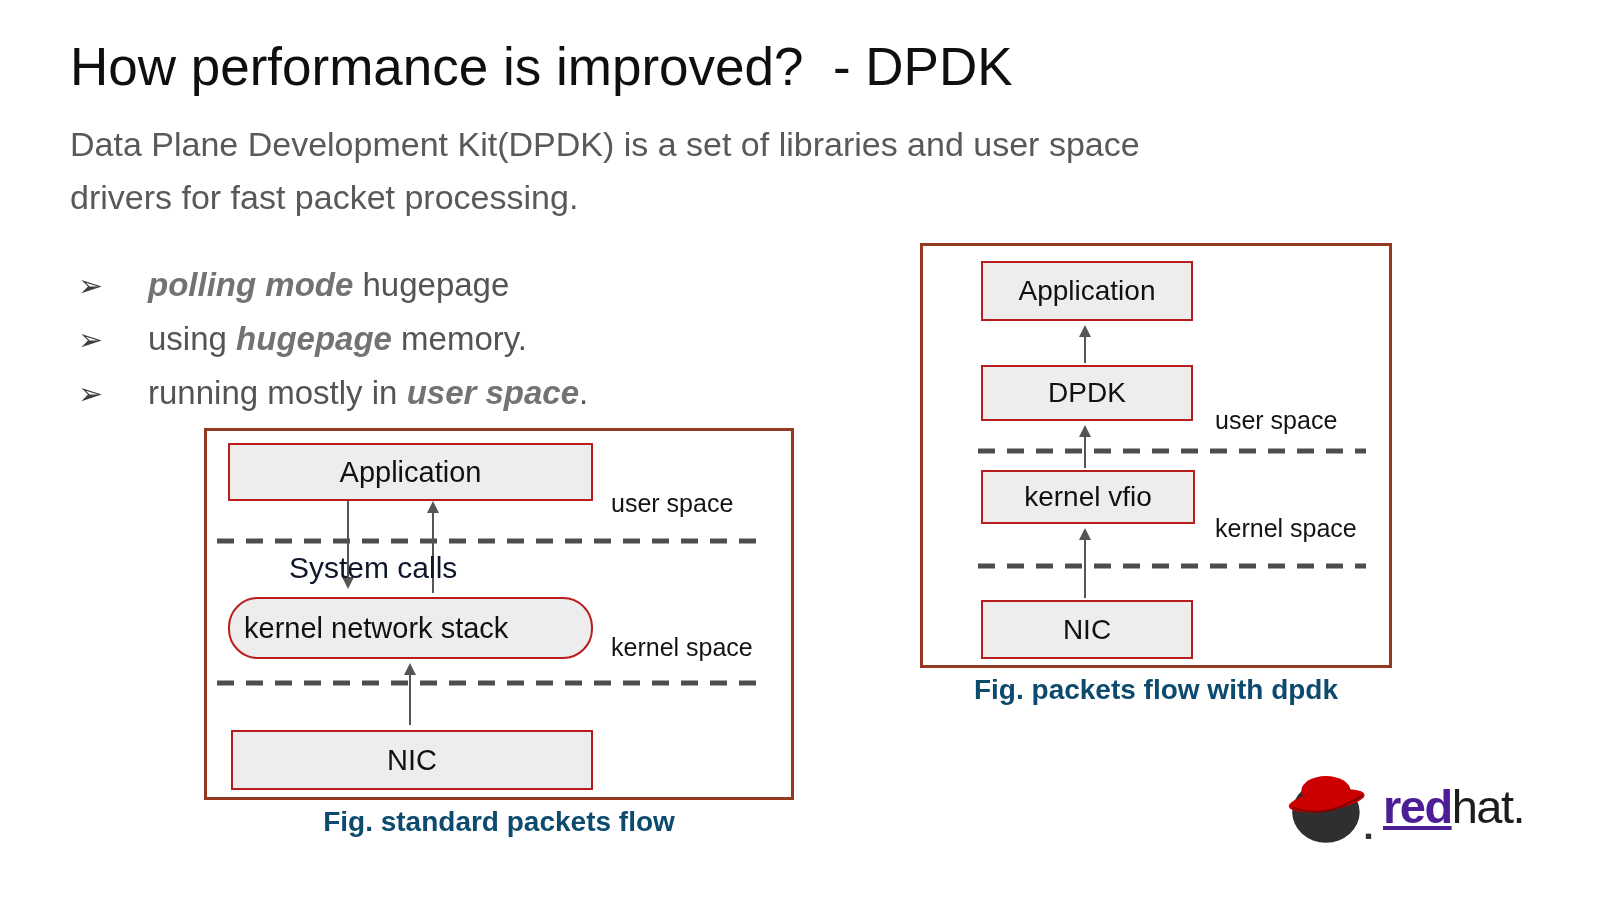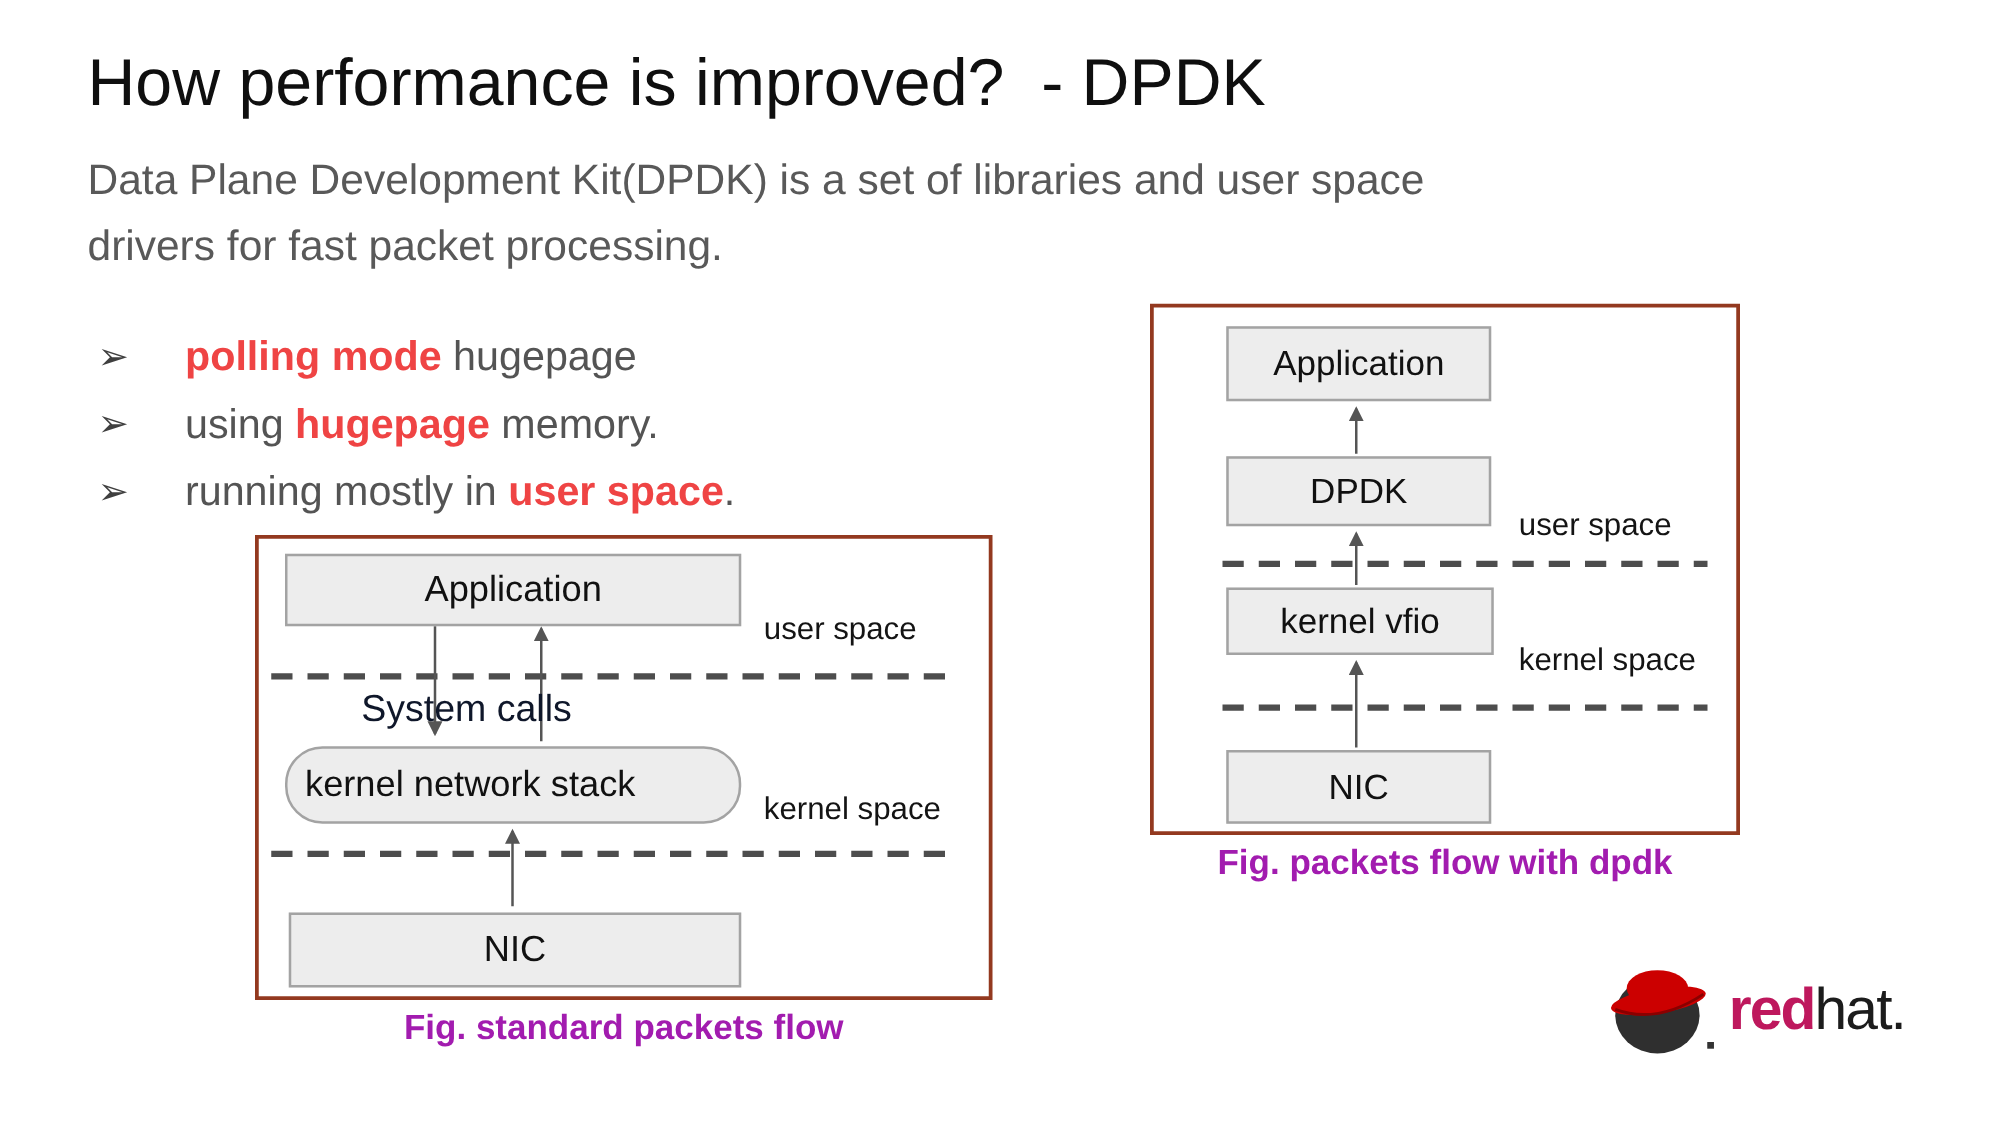--- a/index.html
+++ b/index.html
@@ -38,36 +38,36 @@
     left: 78px; top: 258px;
     font-size: 33px;
     color: #545454;
   }
   .bullet-row { display: flex; height: 54px; align-items: center; }
   .bullet-marker {
     width: 70px;
     color: #3f3f3f;
     font-size: 30px;
   }
-  .bullet-text b { color: #ef4444; }
+  .bullet-text b { color: #737373; font-style: italic; }
 
   
   .fig-frame {
     position: absolute;
     border: 3px solid #93391f;
     background: #ffffff;
     box-sizing: border-box;
   }
   .fig-left  { left: 204px; top: 428px; width: 590px; height: 372px; }
   .fig-right { left: 920px; top: 243px; width: 472px; height: 425px; }
 
   .node {
     position: absolute;
     background: #ededed;
-    border: 2px solid #a3a3a3;
+    border: 2px solid #b91c1c;
     box-sizing: border-box;
     display: flex;
     align-items: center;
     justify-content: center;
     font-size: 29px;
     color: #111111;
   }
   .side-label {
     position: absolute;
     font-size: 25px;
@@ -81,21 +81,21 @@
     white-space: nowrap;
   }
   .overlay {
     position: absolute;
     left: 0; top: 0;
     pointer-events: none;
   }
   .fig-caption {
     position: absolute;
     font-size: 28px;
-    color: #a21caf;
+    color: #0c4a6e;
     text-align: center;
     font-weight: 600;
   }
   .caption-left  { left: 204px; top: 806px; width: 590px; }
   .caption-right { left: 920px; top: 674px; width: 472px; }
 
   
   .fl-app    { left: 21px;  top: 12px;  width: 365px; height: 58px; }
   .fl-kstack { left: 21px;  top: 166px; width: 365px; height: 62px; justify-content: flex-start; padding-left: 14px; border-radius: 30px; }
   .fl-nic    { left: 24px;  top: 299px; width: 362px; height: 60px; }
@@ -119,21 +119,21 @@
     display: flex;
     align-items: center;
   }
   .logo-mark { width: 92px; height: 92px; }
   .logo-word {
     font-size: 47px;
     color: #1c1c1c;
     letter-spacing: -1.5px;
     margin-left: 8px;
   }
-  .logo-word b { font-weight: 700; color: #be185d; }
+  .logo-word b { font-weight: 700; color: #4c1d95; text-decoration: underline; }
 </style>
 </head>
 <body>
 
 <div class="slide">
 
   <h1 class="title">How performance is improved?  - DPDK</h1>
 
   <div class="intro">
     <div>Data Plane Development Kit(DPDK) is a set of libraries and user space</div>

